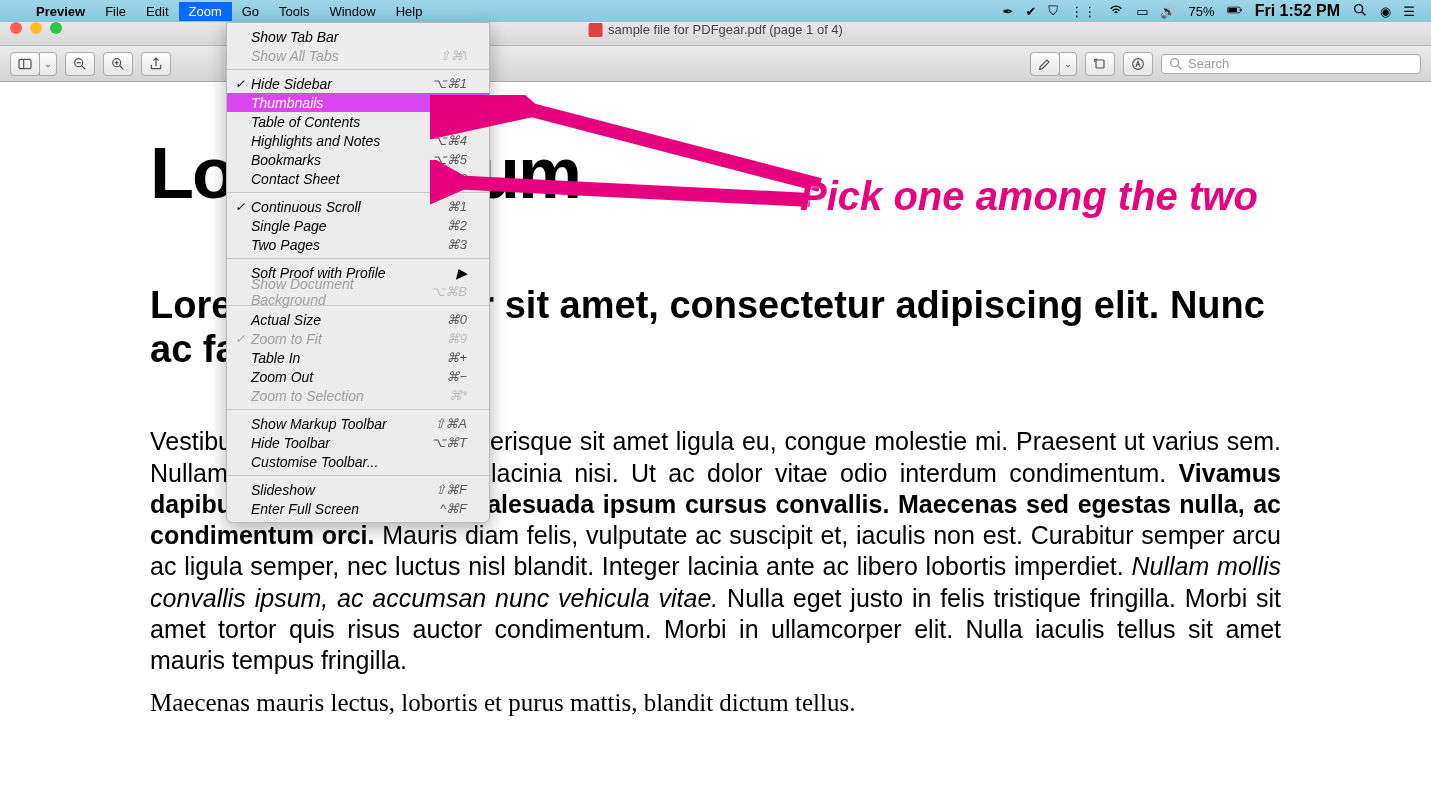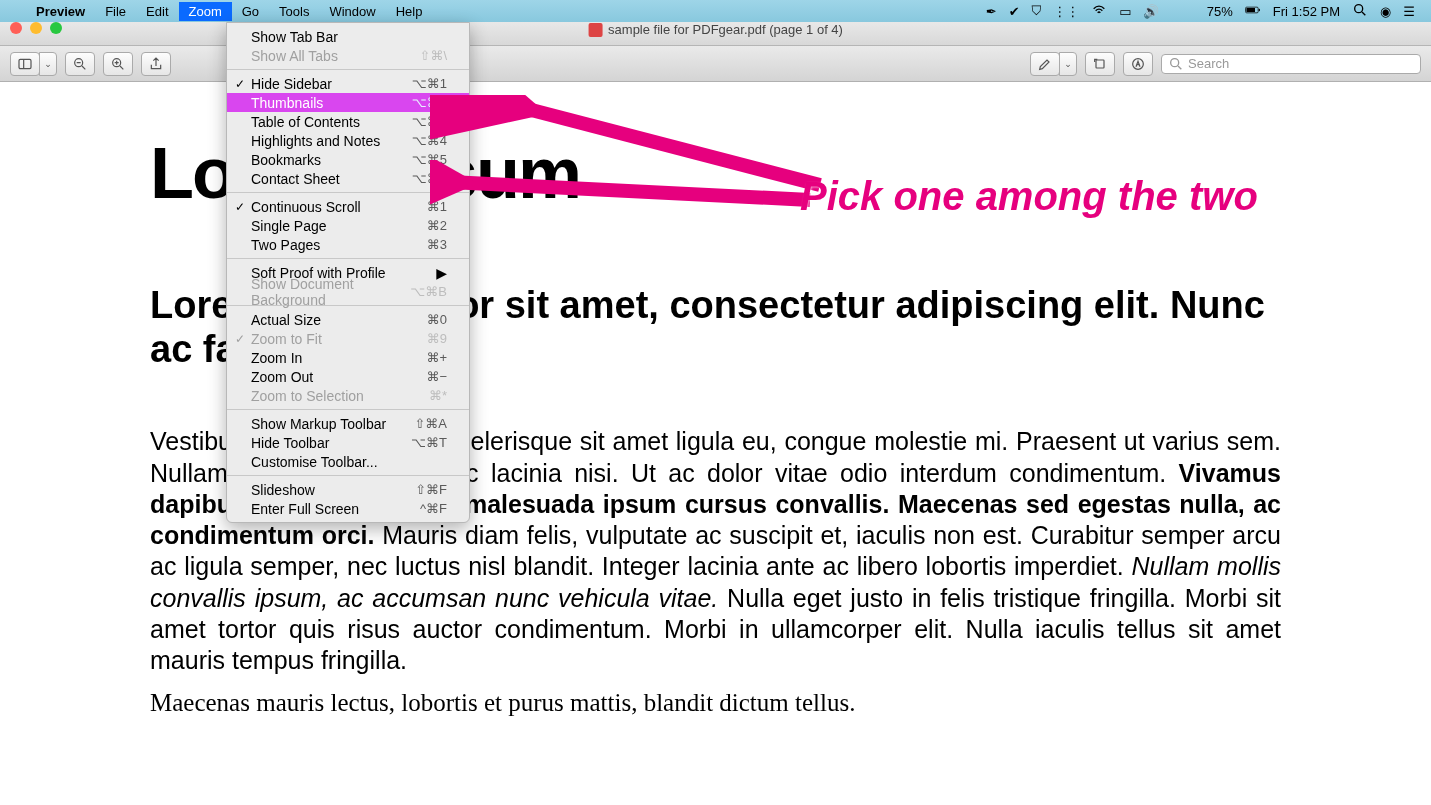--- a/index.html
+++ b/index.html
@@ -7,42 +7,42 @@
 
 
 .menubar { height: 22px; background: linear-gradient(#9ed5e8, #88c8de); display: flex; align-items: center; padding: 0 16px; font-size: 13px; justify-content: space-between; }
 .menubar-left { display: flex; align-items: center; gap: 0; }
 .menubar-right { display: flex; align-items: center; gap: 12px; }
 .apple-logo { margin-right: 10px; font-size: 14px; }
 .app-name { font-weight: 700; padding: 2px 10px; }
 .menu-item { padding: 2px 10px; cursor: default; }
 .menu-item.active { background: #0a6aff; color: #fff; }
 .status-icon { font-size: 13px; }
-.battery-pct { font-size: 13px; margin-left: 35px; }
-.clock { font-size: 13px; font-weight: 400; }
+.battery-pct { font-size: 13px; }
+.clock { font-size: 16px; font-weight: 700; }
 
 
 .window-titlebar { height: 24px; background: linear-gradient(#e8e8e8,#d8d8d8); border-bottom: 1px solid #b5b5b5; display: flex; align-items: flex-start; position: relative; }
 .traffic-lights { display: flex; gap: 8px; padding-left: 10px; }
 .light { width: 12px; height: 12px; border-radius: 50%; }
 .light.red { background: #ff5f57; }
 .light.yellow { background: #febc2e; }
 .light.green { background: #28c840; }
 .window-title { position: absolute; left: 50%; transform: translateX(-50%); font-size: 13px; color: #444; display: flex; align-items: center; gap: 6px; }
 .pdf-icon { width: 14px; height: 14px; background: #d44; border-radius: 2px; display: inline-block; }
 
 
 .toolbar { height: 36px; background: linear-gradient(#eaeaea,#d4d4d4); border-bottom: 1px solid #b0b0b0; display: flex; align-items: center; padding: 0 10px; justify-content: space-between; }
 .toolbar-left, .toolbar-right { display: flex; align-items: center; gap: 8px; }
 .tb-btn { height: 24px; min-width: 30px; border: 1px solid #aaa; border-radius: 4px; background: linear-gradient(#fdfdfd,#e6e6e6); display: flex; align-items: center; justify-content: center; font-size: 14px; color: #555; padding: 0 6px; }
 .tb-btn.segmented-right { border-top-left-radius: 0; border-bottom-left-radius: 0; margin-left: -9px; min-width: 18px; padding: 0 3px; }
 .search-box { height: 20px; width: 260px; border: 1px solid #aaa; border-radius: 4px; background: #fff; display: flex; align-items: center; padding: 0 6px; font-size: 13px; color: #999; gap: 4px; }
 
 
-.dropdown { position: absolute; left: 226px; top: 22px; width: 244px; background: #ececec; border: 1px solid #b8b8b8; border-radius: 0 0 6px 6px; box-shadow: 0 6px 18px rgba(0,0,0,0.3); padding: 4px 0; z-index: 50; font-size: 14px; }
+.dropdown { position: absolute; left: 226px; top: 22px; width: 264px; background: #ececec; border: 1px solid #b8b8b8; border-radius: 0 0 6px 6px; box-shadow: 0 6px 18px rgba(0,0,0,0.3); padding: 4px 0; z-index: 50; font-size: 14px; font-style: italic; }
 .dd-item { height: 19px; display: flex; align-items: center; padding: 0 22px 0 24px; position: relative; cursor: default; }
 .dd-item.highlighted { background: #d946ef; color: #fff; }
 .dd-item.disabled { color: #a0a0a0; }
 .dd-check { position: absolute; left: 8px; font-size: 12px; }
 .dd-shortcut { margin-left: auto; font-size: 13px; color: #5a5a5a; }
 .dd-item.highlighted .dd-shortcut { color: #e7f0ff; }
 .dd-item.disabled .dd-shortcut { color: #bdbdbd; }
 .dd-sub { margin-left: auto; }
 .dd-sep { height: 1px; background: #c8c8c8; margin: 4px 0; }
 
@@ -237,21 +237,21 @@
     <div class="dd-item">
       <span>Actual Size</span>
       <span class="dd-shortcut">⌘0</span>
     </div>
     <div class="dd-item disabled">
       <span class="dd-check">✓</span>
       <span>Zoom to Fit</span>
       <span class="dd-shortcut">⌘9</span>
     </div>
     <div class="dd-item">
-      <span>Zoom In</span>
+      <span>Table In</span>
       <span class="dd-shortcut">⌘+</span>
     </div>
     <div class="dd-item">
       <span>Zoom Out</span>
       <span class="dd-shortcut">⌘−</span>
     </div>
     <div class="dd-item disabled">
       <span>Zoom to Selection</span>
       <span class="dd-shortcut">⌘*</span>
     </div>

